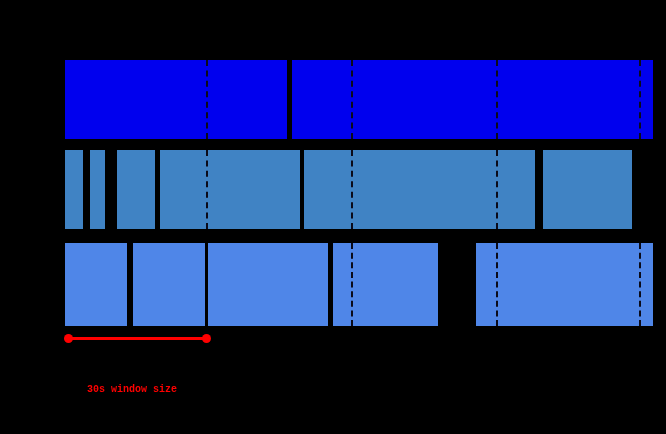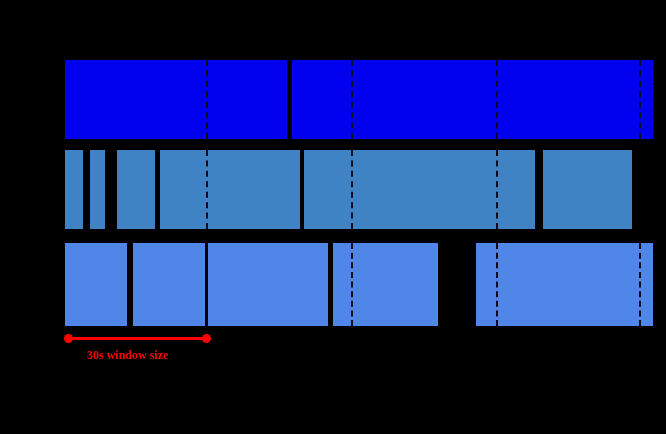--- a/index.html
+++ b/index.html
@@ -40,25 +40,26 @@
   .annot-dot {
     position: absolute;
     width: 9px;
     height: 9px;
     border-radius: 50%;
     background: #FF0000;
   }
   .annot-label {
     position: absolute;
     color: #FF0000;
-    font-size: 12px;
+    font-size: 10px;
     font-weight: bold;
-    font-family: Liberation Serif, serif;
+    font-family: Liberation Mono, monospace;
     white-space: nowrap;
     letter-spacing: 0px;
+    margin-top: 36px;
   }
 </style>
 </head>
 <body style="background: rgb(0, 0, 0);">
 
 <div id="stage" style="background: rgb(0, 0, 0);">
 
   <div class="track" id="row-0">
       <div class="seg" style="left: 65px; top: 60px; width: 222px; height: 79px; background: rgb(0, 0, 238);"></div>
       <div class="seg" style="left: 292px; top: 60px; width: 361px; height: 79px; background: rgb(0, 0, 238);"></div>

